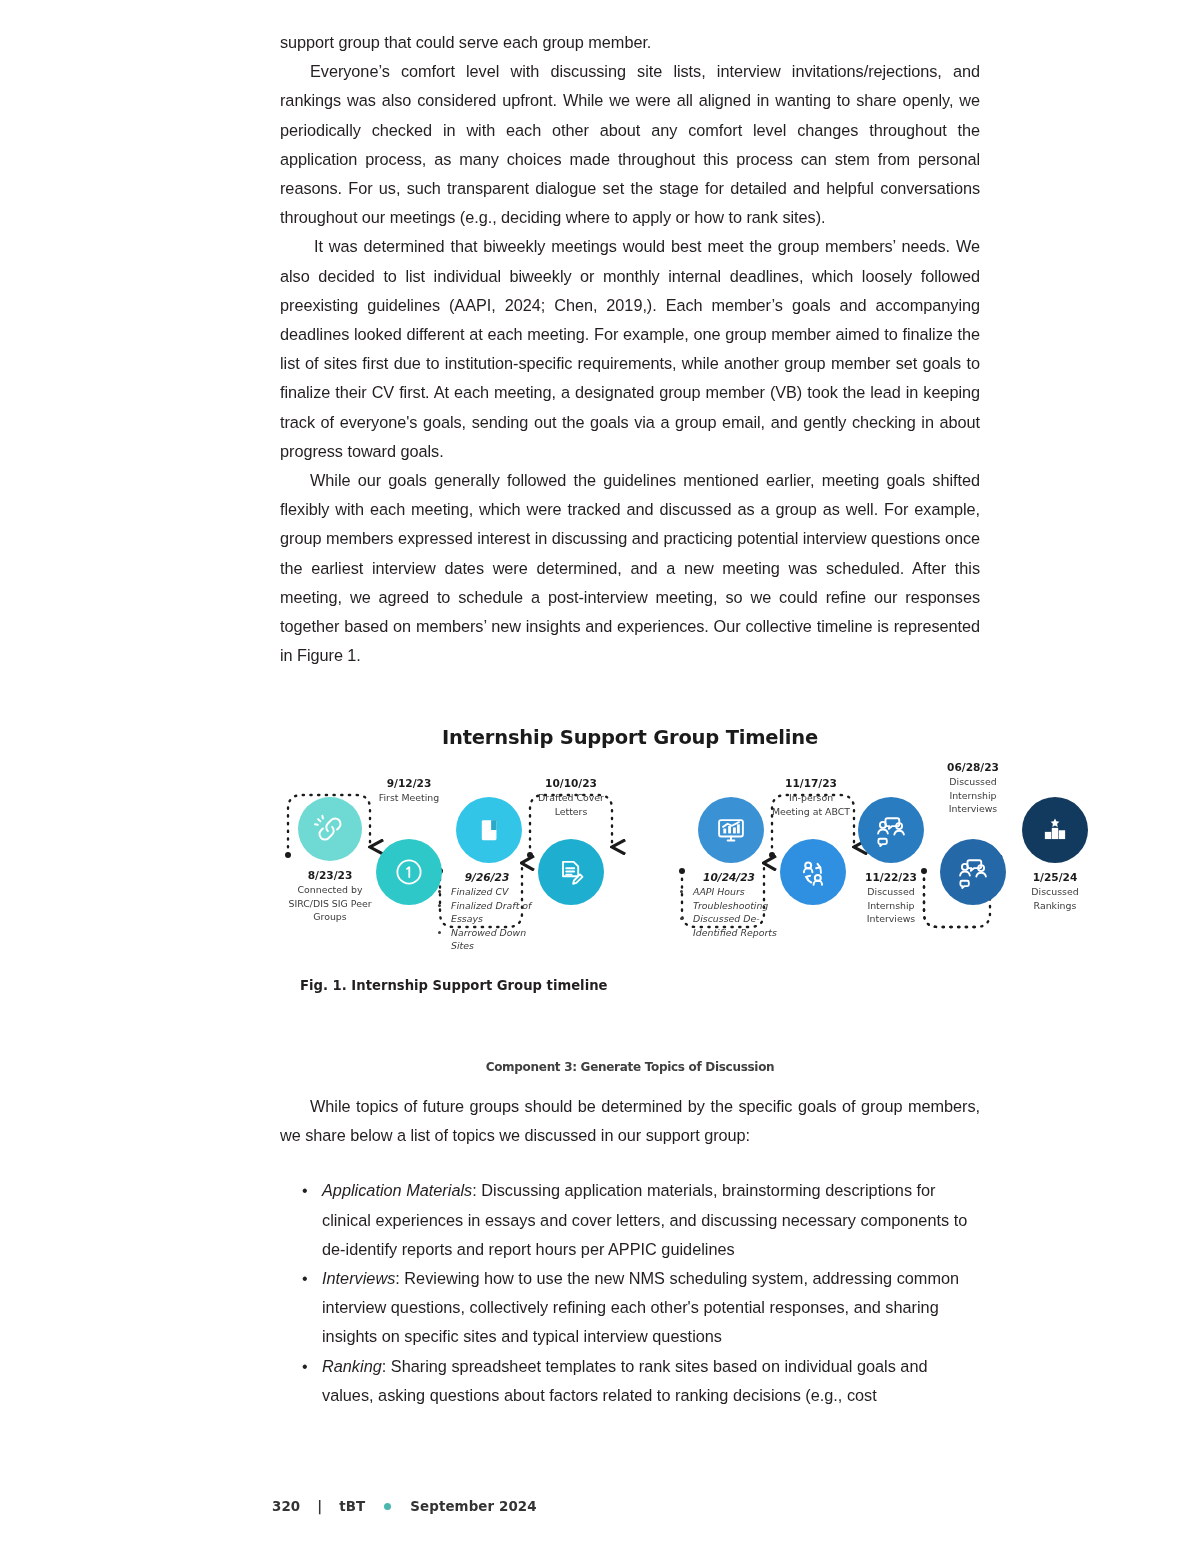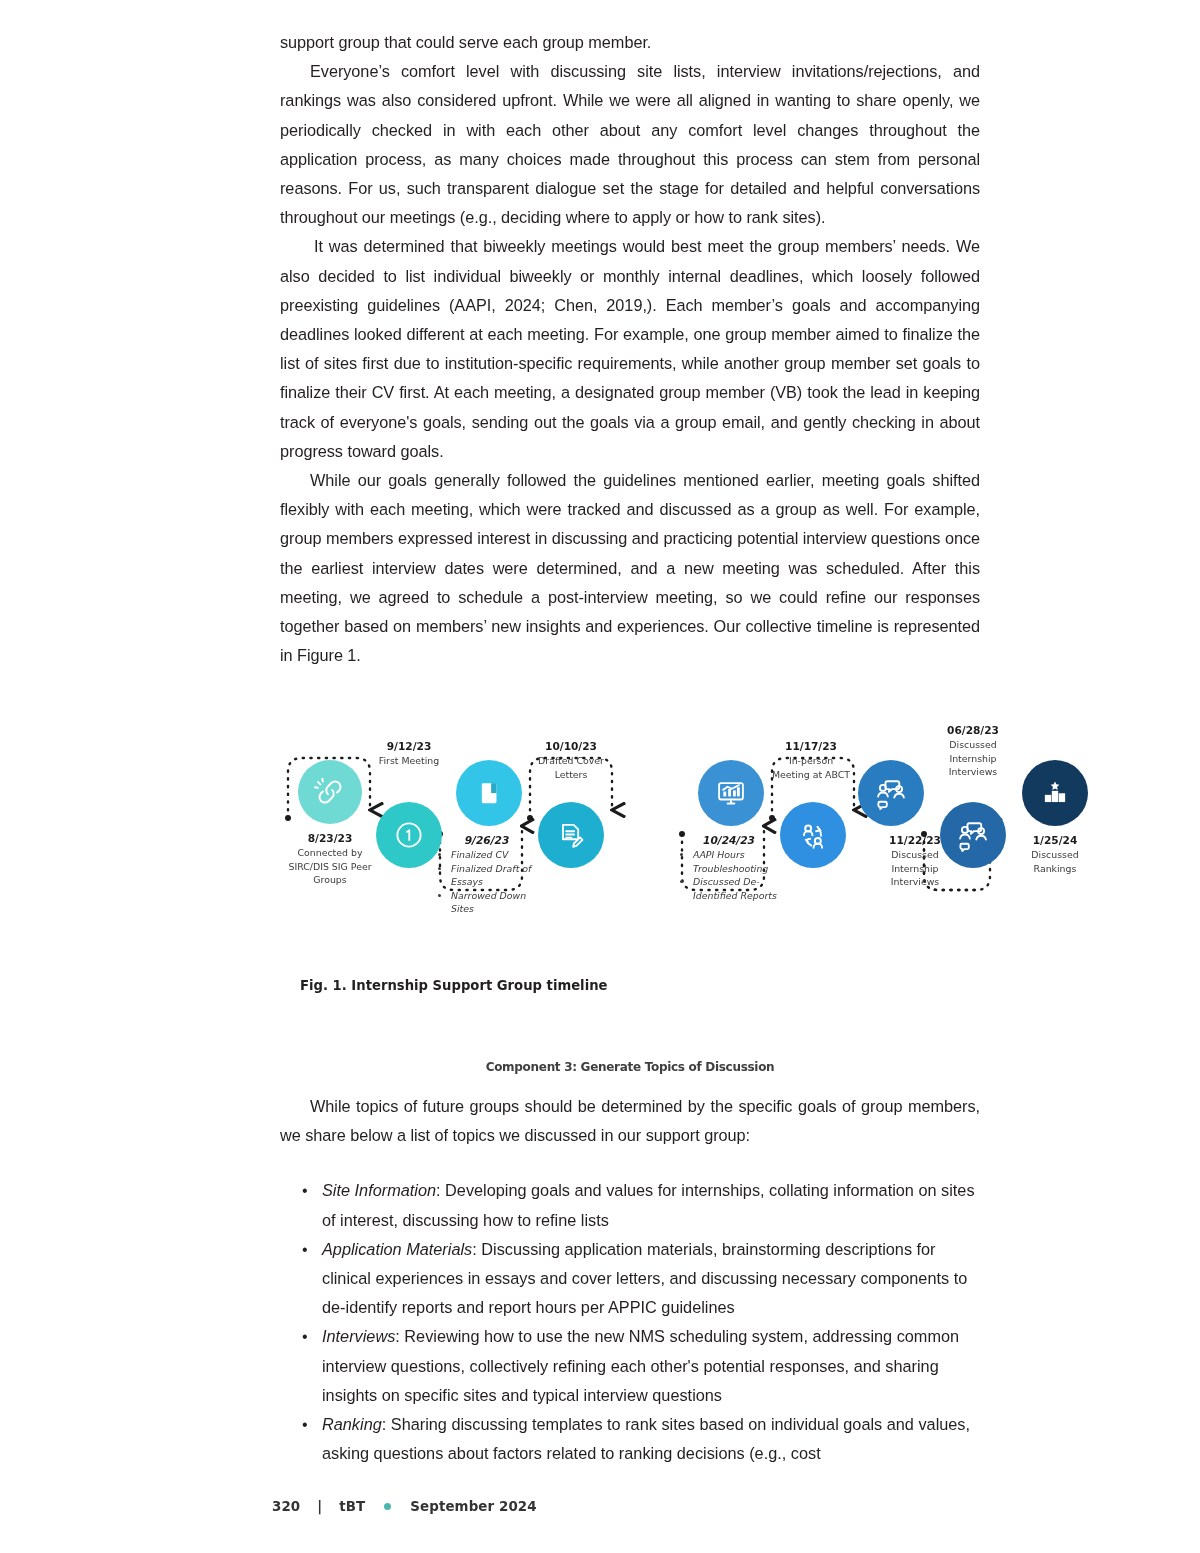--- a/index.html
+++ b/index.html
@@ -201,20 +201,21 @@
 <div class="page">
 
   <div class="content">
     <p class="body-text">support group that could serve each group member.</p>
     <p class="body-text indent">Everyone’s comfort level with discussing site lists, interview invitations/rejections, and rankings was also considered upfront. While we were all aligned in wanting to share openly, we periodically checked in with each other about any comfort level changes throughout the application process, as many choices made throughout this process can stem from personal reasons. For us, such transparent dialogue set the stage for detailed and helpful conversations throughout our meetings (e.g., deciding where to apply or how to rank sites).</p>
     <p class="body-text indent-wide">It was determined that biweekly meetings would best meet the group members’ needs. We also decided to list individual biweekly or monthly internal deadlines, which loosely followed preexisting guidelines (AAPI, 2024; Chen, 2019,). Each member’s goals and accompanying deadlines looked different at each meeting. For example, one group member aimed to finalize the list of sites first due to institution-specific requirements, while another group member set goals to finalize their CV first. At each meeting, a designated group member (VB) took the lead in keeping track of everyone's goals, sending out the goals via a group email, and gently checking in about progress toward goals.</p>
     <p class="body-text indent">While our goals generally followed the guidelines mentioned earlier, meeting goals shifted flexibly with each meeting, which were tracked and discussed as a group as well. For example, group members expressed interest in discussing and practicing potential interview questions once the earliest interview dates were determined, and a new meeting was scheduled. After this meeting, we agreed to schedule a post-interview meeting, so we could refine our responses together based on members’ new insights and experiences. Our collective timeline is represented in Figure 1.</p>
   </div>
 
   <div class="figure-wrap">
+    <div class="fig-title">Internship Support Group Timeline</div>
 
     <div class="timeline">
 
       <svg class="arcs" viewBox="0 0 700 200">
         <defs>
           <marker id="ah-down" markerWidth="7" markerHeight="7" refX="3.5" refY="6" orient="auto">
             <path d="M0.5,0.5 L3.5,6 L6.5,0.5" fill="none" stroke="#1b1b1b" stroke-width="1.3"></path>
           </marker>
           <marker id="ah-up" markerWidth="7" markerHeight="7" refX="3.5" refY="1" orient="auto">
             <path d="M0.5,6 L3.5,0.8 L6.5,6" fill="none" stroke="#1b1b1b" stroke-width="1.3"></path>
@@ -344,21 +345,21 @@
         <div class="circle" style="left:578px; top:34px; width:66px; height:66px; background:#2a7cc0;">
           <svg width="36" height="36" viewBox="0 0 24 24" fill="none" stroke="#ffffff" stroke-width="1.25" stroke-linecap="round" stroke-linejoin="round">
             <circle cx="6.6" cy="8.6" r="2"></circle>
             <path d="M3.4 14.4 a3.3 3.3 0 0 1 6.5 0"></path>
             <circle cx="17.4" cy="9.4" r="2"></circle>
             <path d="M14.2 15 a3.3 3.3 0 0 1 6.4 0"></path>
             <path d="M9.6 4.2 h6.6 a1.3 1.3 0 0 1 1.3 1.3 v2.6 a1.3 1.3 0 0 1 -1.3 1.3 h-3.4 l-2.2 1.8 0.3 -1.8 h-1.3 a1.3 1.3 0 0 1 -1.3 -1.3 V5.5 a1.3 1.3 0 0 1 1.3 -1.3 Z"></path>
             <path d="M4.6 17.8 h3.6 a1 1 0 0 1 1 1 v1.6 a1 1 0 0 1 -1 1 H6.4 l-1.6 1.2 0.2 -1.2 h-0.4 a1 1 0 0 1 -1 -1 v-1.6 a1 1 0 0 1 1 -1 Z"></path>
           </svg>
         </div>
-        <div class="node-label" style="left:583px; top:108px;">
+        <div class="node-label" style="left:559px; top:108px;">
           <span class="node-date">11/22/23</span>
           <span>Discussed<br>Internship<br>Interviews</span>
         </div>
       </div>
 
       <div class="node">
         <div class="circle" style="left:502px; top:76px; width:0; height:0;"></div>
         <div class="circle" style="left:660px; top:76px; width:66px; height:66px; background:#2468a8;">
           <svg width="36" height="36" viewBox="0 0 24 24" fill="none" stroke="#ffffff" stroke-width="1.25" stroke-linecap="round" stroke-linejoin="round">
             <circle cx="6.6" cy="8.6" r="2"></circle>
@@ -397,30 +398,27 @@
 
   <div class="fig-caption">Fig. 1. Internship Support Group timeline</div>
 
   <div class="section-heading">Component 3: Generate Topics of Discussion</div>
 
   <div class="lower-text">
     <p class="body-text indent">While topics of future groups should be determined by the specific goals of group members, we share below a list of topics we discussed in our support group:</p>
 
     <ul class="topics">
       <li>
-        <em>Site Information</em><span>: Developing goals and values for internships, collating information on sites of interest, discussing how to refine lists</span>
-      </li>
-      <li>
         <em>Application Materials</em><span>: Discussing application materials, brainstorming descriptions for clinical experiences in essays and cover letters, and discussing necessary components to de-identify reports and report hours per APPIC guidelines</span>
       </li>
       <li>
         <em>Interviews</em><span>: Reviewing how to use the new NMS scheduling system, addressing common interview questions, collectively refining each other's potential responses, and sharing insights on specific sites and typical interview questions</span>
       </li>
       <li>
-        <em> Ranking</em><span>: Sharing discussing templates to rank sites based on individual goals and values, asking questions about factors related to ranking decisions (e.g., cost</span>
+        <em> Ranking</em><span>: Sharing spreadsheet templates to rank sites based on individual goals and values, asking questions about factors related to ranking decisions (e.g., cost</span>
       </li>
     </ul>
   </div>
 
   <div class="footer">
     <span>320</span>
     <span class="sep">|</span>
     <span>tBT</span>
     <span class="dot"></span>
     <span>September  2024</span>

